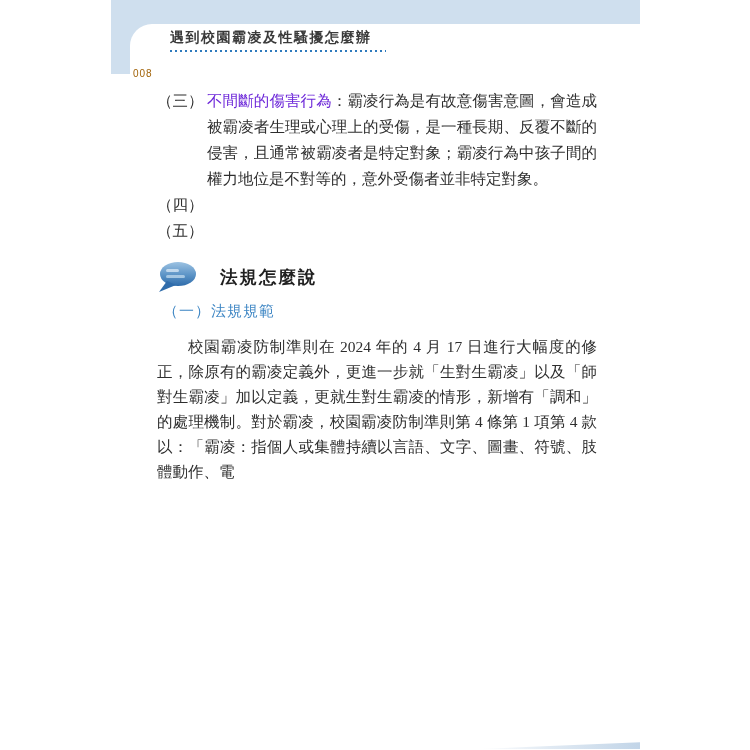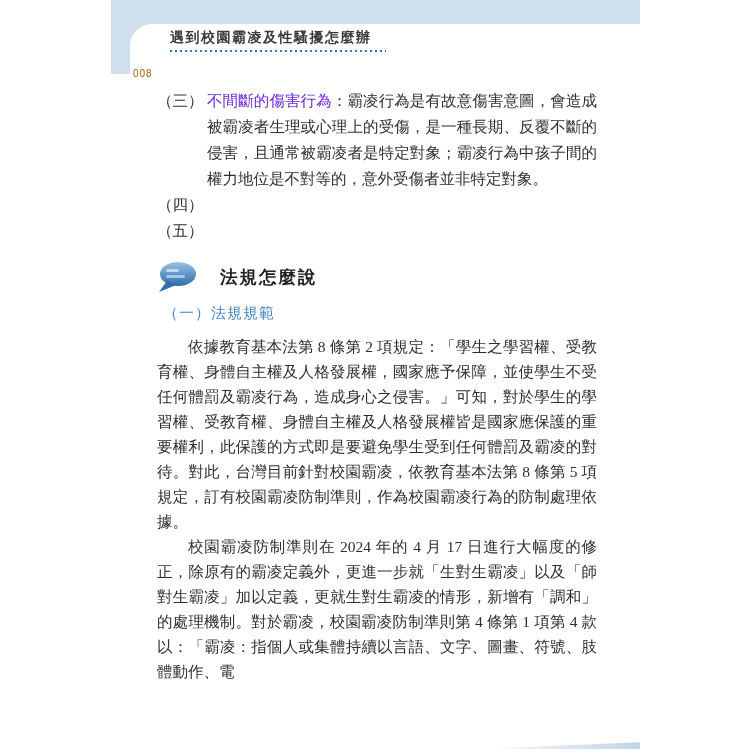--- a/index.html
+++ b/index.html
@@ -50,21 +50,21 @@
   .trait-body{flex:1;text-align:justify;}
   .trait-label{color:#6d28d9;}
   .section-heading{
     display:flex;align-items:center;gap:23px;
     margin-top:16px;margin-bottom:6px;height:34px;
   }
   .section-heading .title{
     font-size:17.5px;font-weight:bold;color:#1f1f1f;letter-spacing:2px;
   }
   .subsection-title{
-    font-family:Liberation Sans, sans-serif;
+    font-family:Liberation Mono, monospace;
     font-size:15px;color:#3e86c4;letter-spacing:1px;
     margin:4px 0 8px 6px;
   }
   .para{
     text-indent:2em;line-height:25px;margin:0;
   }
   
   .bottom-wedge{
     position:absolute;left:478px;top:741px;width:162px;height:8px;
     background:linear-gradient(to right,rgba(206,222,236,0) 0%,rgba(199,216,233,.55) 45%,#c2d5e8 100%);
@@ -114,16 +114,15 @@
         <path d="M10 20 L2 31 L19 24 Z" fill="#2f6cab"></path>
         <rect x="9" y="8" width="13" height="3" rx="1.5" fill="#cfe2f2" opacity="0.85"></rect>
         <rect x="9" y="14" width="19" height="3" rx="1.5" fill="#b9d4ea" opacity="0.8"></rect>
       </svg>
     </span>
     <span class="title">法規怎麼說</span>
   </div>
 
   <div class="subsection-title">（一）法規規範</div>
 
-  <p class="para">依據教育基本法第 8 條第 2 項規定：「學生之學習權、受教育權、身體自主權及人格發展權，國家應予保障，並使學生不受任何體罰及霸凌行為，造成身心之侵害。」可知，對於學生的學習權、受教育權、身體自主權及人格發展權皆是國家應保護的重要權利，此保護的方式即是要避免學生受到任何體罰及霸凌的對待。對此，台灣目前針對校園霸凌，依教育基本法第 8 條第 5 項規定，訂有校園霸凌防制準則，作為校園霸凌行為的防制處理依據。</p>
   <p class="para">校園霸凌防制準則在 2024 年的 4 月 17 日進行大幅度的修正，除原有的霸凌定義外，更進一步就「生對生霸凌」以及「師對生霸凌」加以定義，更就生對生霸凌的情形，新增有「調和」的處理機制。對於霸凌，校園霸凌防制準則第 4 條第 1 項第 4 款以：「霸凌：指個人或集體持續以言語、文字、圖畫、符號、肢體動作、電</p>
 
 </div>
 
 </body></html>

